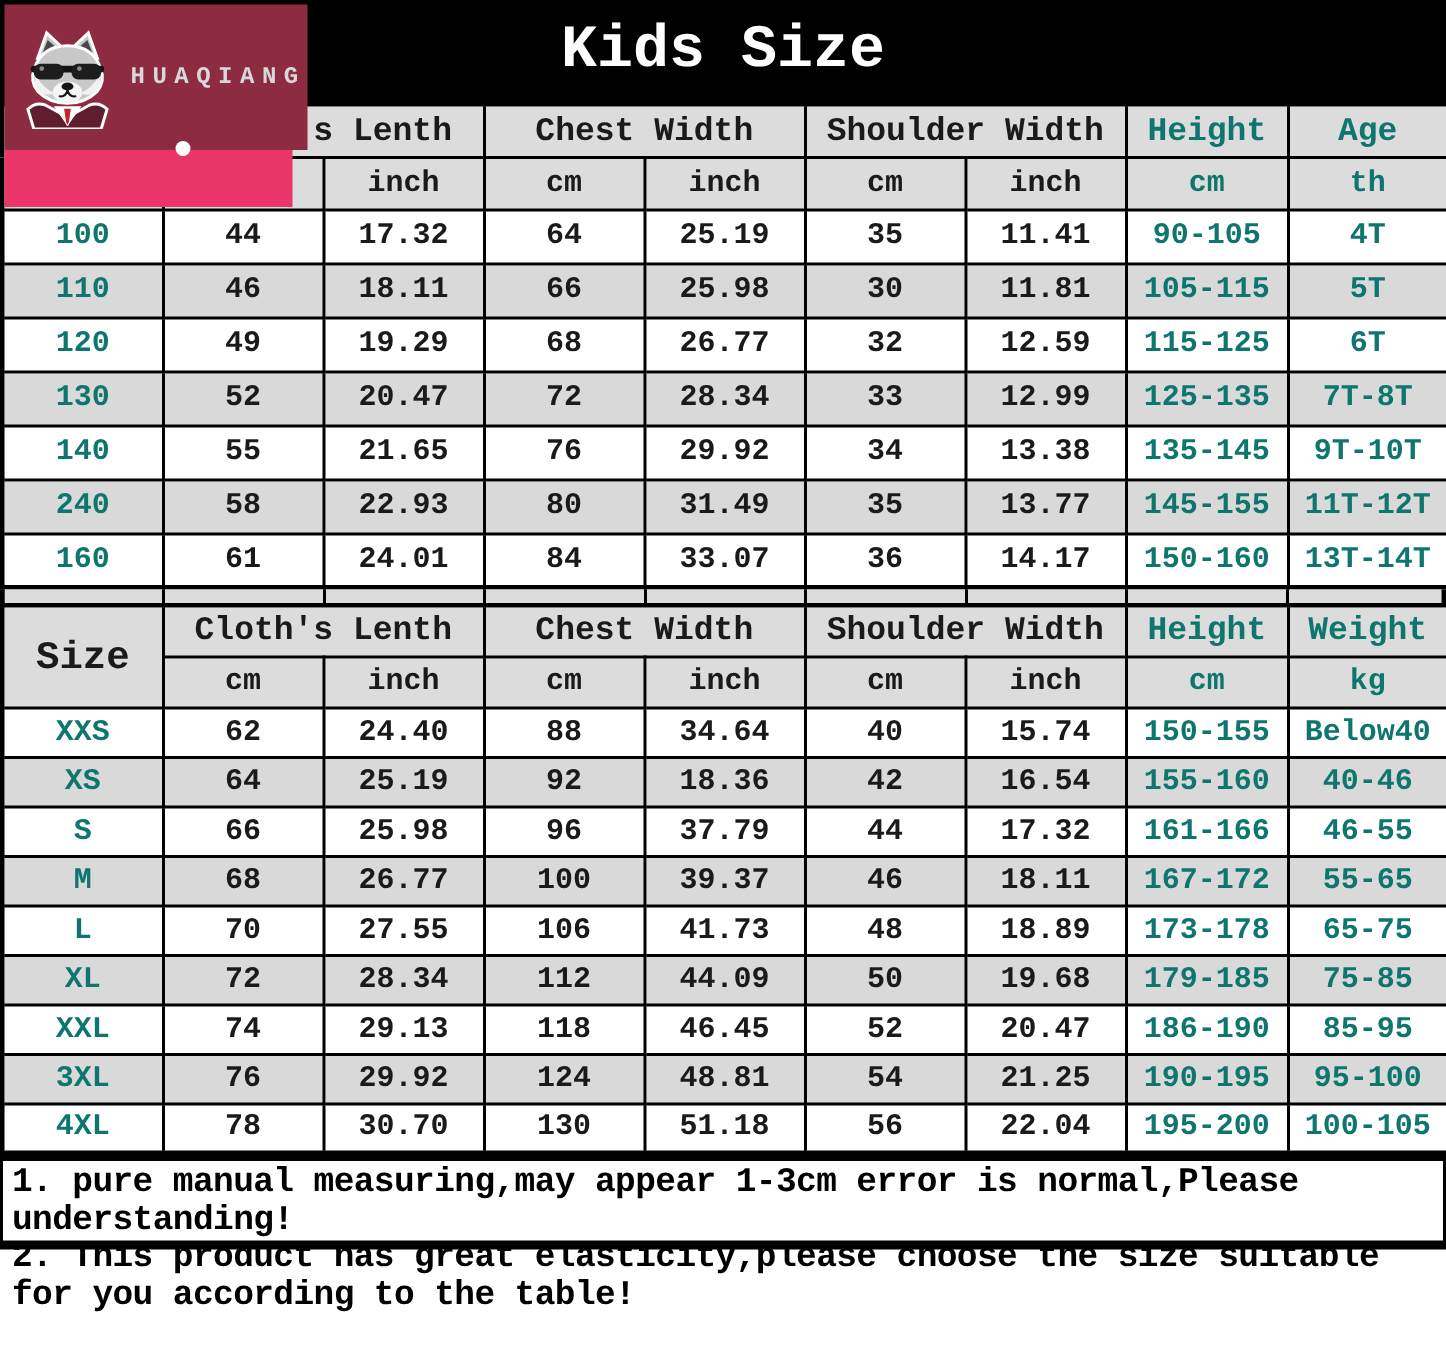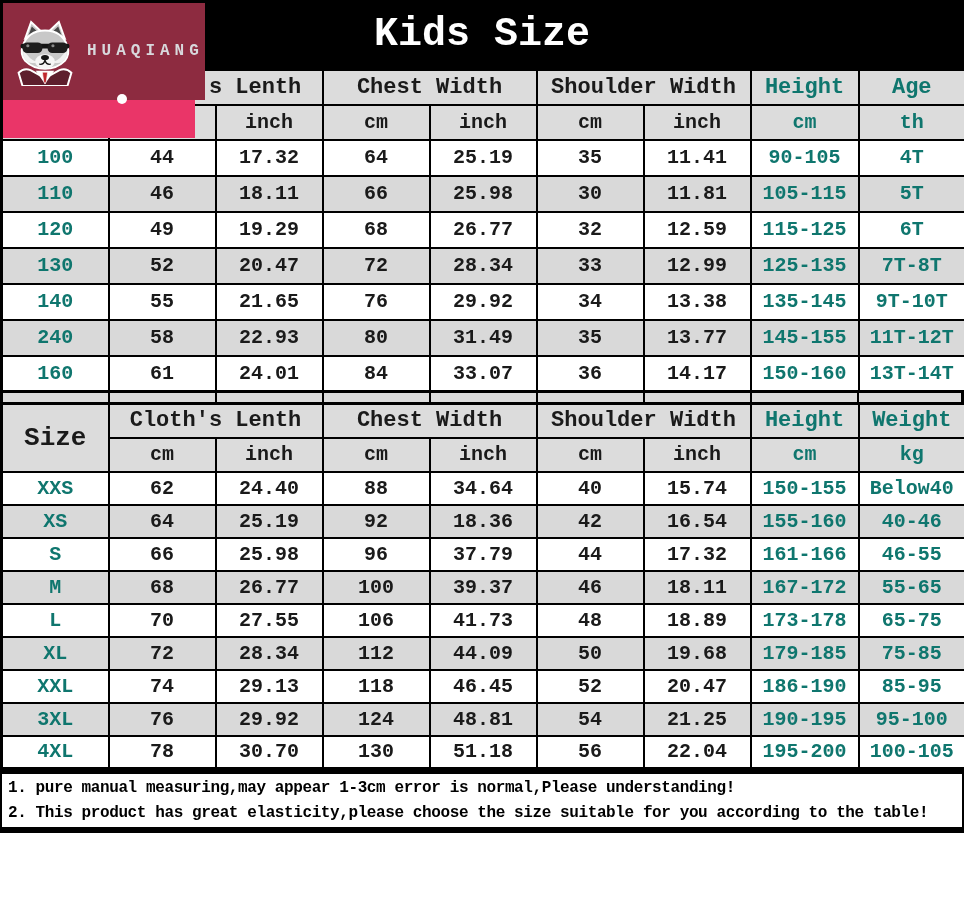--- a/index.html
+++ b/index.html
@@ -50,21 +50,21 @@
   }
   
   #notes{
     width:964px;height:63px;box-sizing:border-box;
     background:#fff;
     border:2px solid #000;
     border-top-width:4px;border-bottom-width:6px;
     padding:2px 4px 0 6px;
     color:#000;
   }
-  .note-line{font-size:16px;line-height:25px;letter-spacing:-0.4px;}
+  .note-line{font-size:23px;line-height:25px;letter-spacing:-0.4px;}
   
   #logo-box{
     position:absolute;left:3px;top:3px;width:202px;height:97px;
     background:#8D2B40;z-index:5;
     display:flex;flex-direction:row;align-items:center;
   }
   #logo-banner{
     position:absolute;left:3px;top:100px;width:192px;height:38px;
     background:#EA3568;z-index:5;
   }

